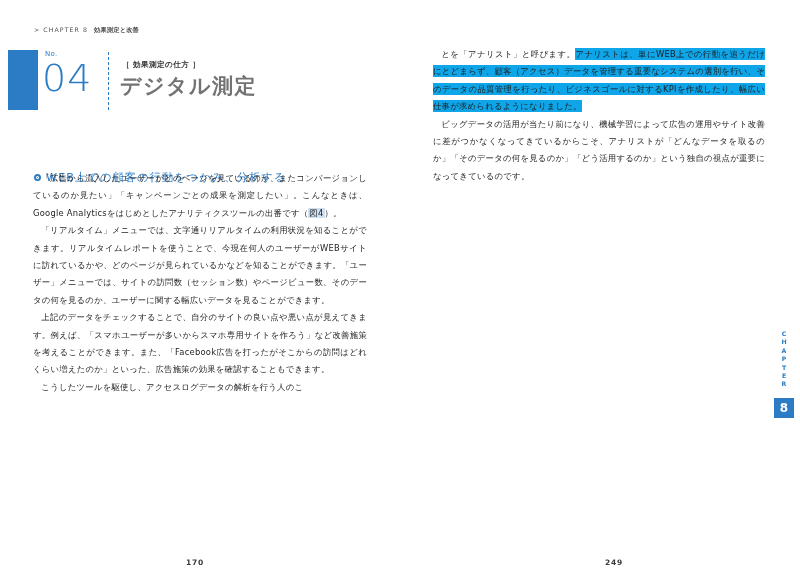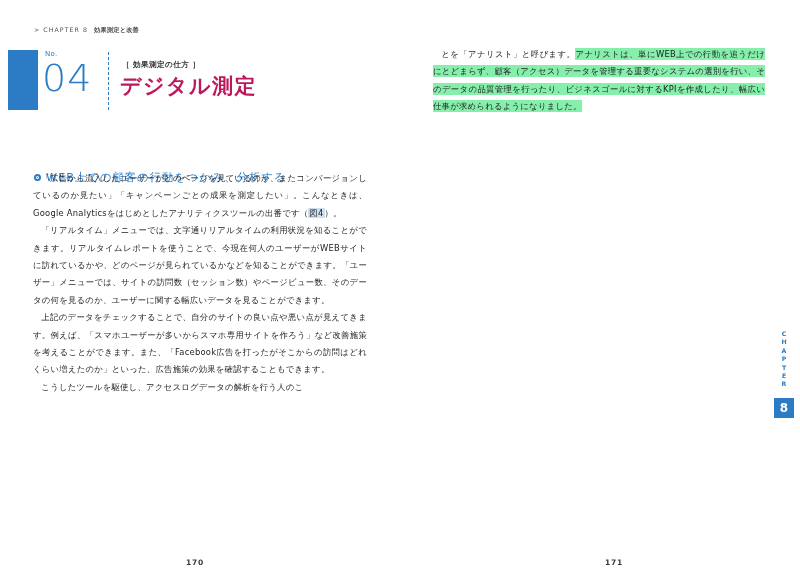--- a/index.html
+++ b/index.html
@@ -94,21 +94,21 @@
     color: #333;
     letter-spacing: 0.4px;
     text-align: right;
   }
   .sec-title {
     position: absolute;
     left: 120px;
     top: 22px;
     font-size: 21px;
     font-weight: bold;
-    color: #be185d;
+    color: #737373;
     letter-spacing: 1.5px;
   }
 
   
   .subhead {
     position: absolute;
     top: 142px;
     left: 34px;
     font-size: 11.2px;
     font-weight: normal;
@@ -151,21 +151,21 @@
     text-align: justify;
     letter-spacing: 0.25px;
   }
   .body-left  { top: 170px; }
   .body-right { top: 46px; left: 433px; width: 332px; }
   .body-col p {
     margin: 0;
     text-indent: 1em;
   }
   .hl {
-    background: #86efac;
+    background: #0ea5e9;
     padding: 1px 0;
   }
   .figref {
     background: #cfe0f2;
     padding: 0 1px;
   }
 
   
   .folio {
     position: absolute;
@@ -245,24 +245,25 @@
       <p>こうしたツールを駆使し、アクセスログデータの解析を行う人のこ</p>
     </div>
 
     <div class="folio folio-left">170</div>
   </div>
 
   <div class="page page-right">
 
     <div class="body-col body-right" style="left:33px;">
       <p><span>とを「アナリスト」と呼びます。</span><span class="hl">アナリストは、単にWEB上での行動を追うだけにとどまらず、顧客（アクセス）データを管理する重要なシステムの選別を行い、そのデータの品質管理を行ったり、ビジネスゴールに対するKPIを作成したり、幅広い仕事が求められるようになりました。</span></p>
+      <p>ビッグデータの活用が当たり前になり、機械学習によって広告の運用やサイト改善に差がつかなくなってきているからこそ、アナリストが「どんなデータを取るのか」「そのデータの何を見るのか」「どう活用するのか」という独自の視点が重要になってきているのです。</p>
     </div>
 
     <div class="chaptab">
       <div class="ct-word">CHAPTER</div>
       <div class="ct-num">8</div>
     </div>
 
-    <div class="folio folio-right">171</div>
+    <div class="folio folio-right">249</div>
   </div>
 
   <div class="gutter"></div>
 </div>
 
 </body></html>

